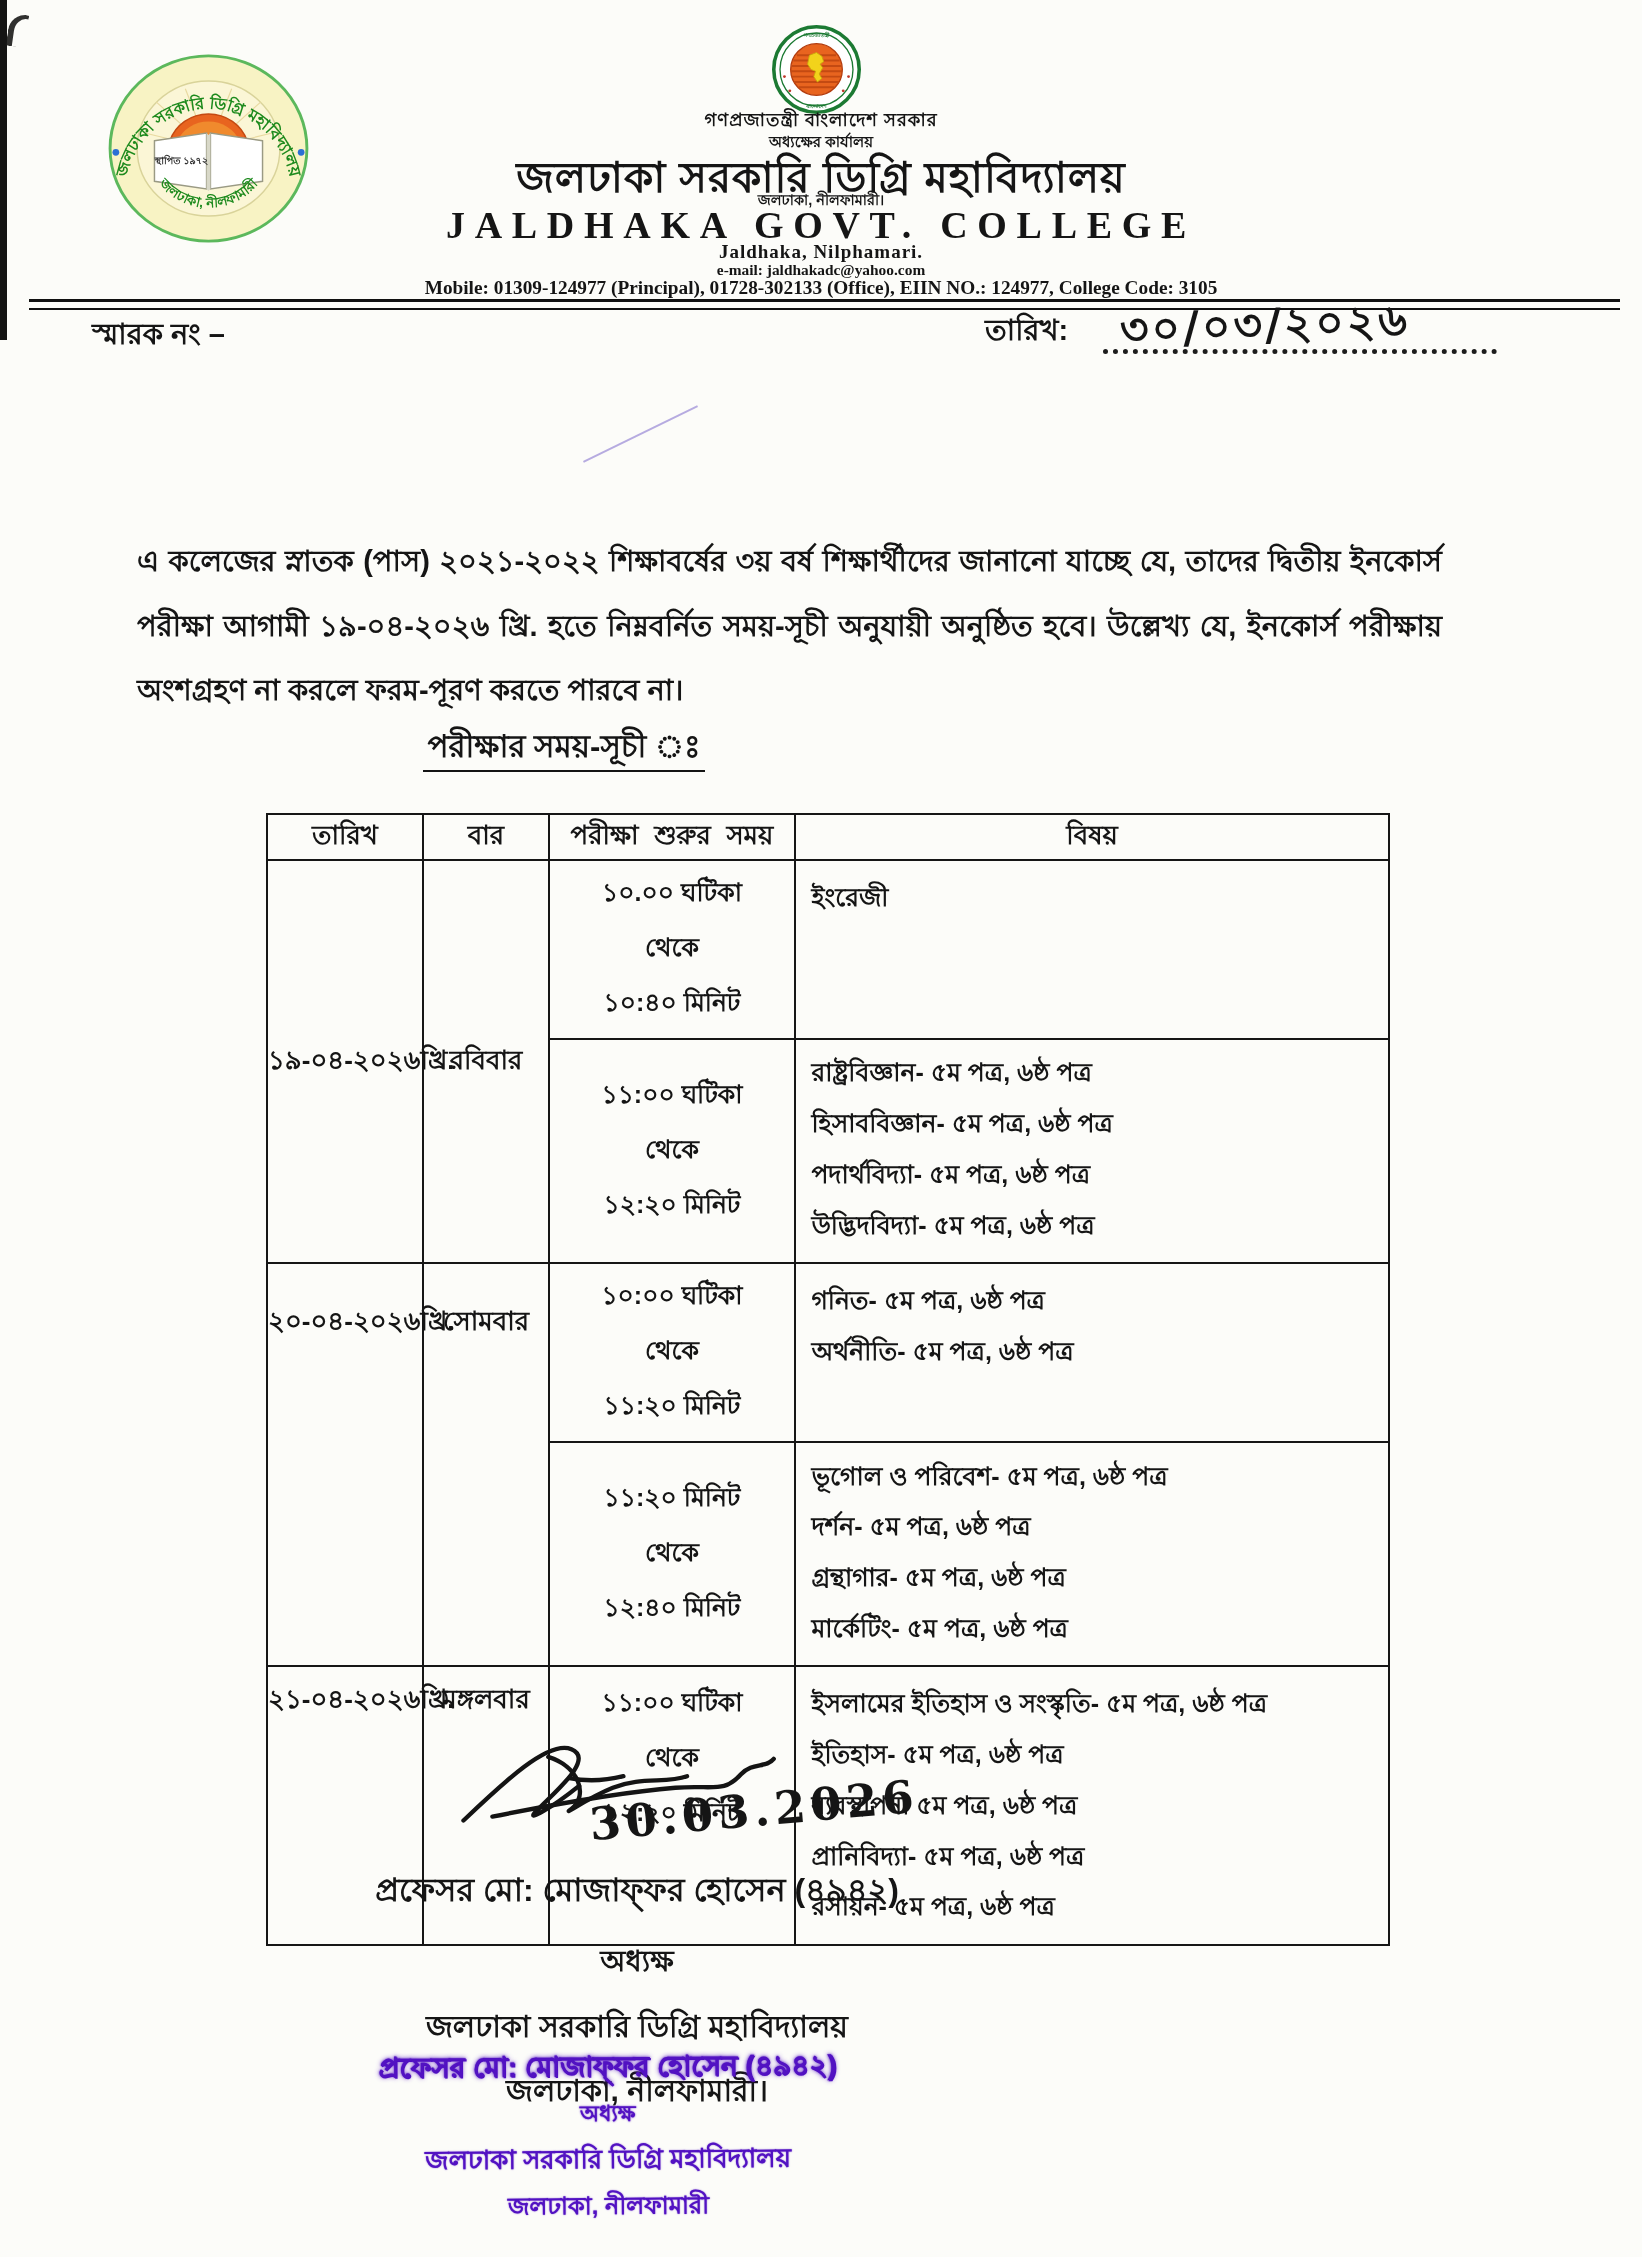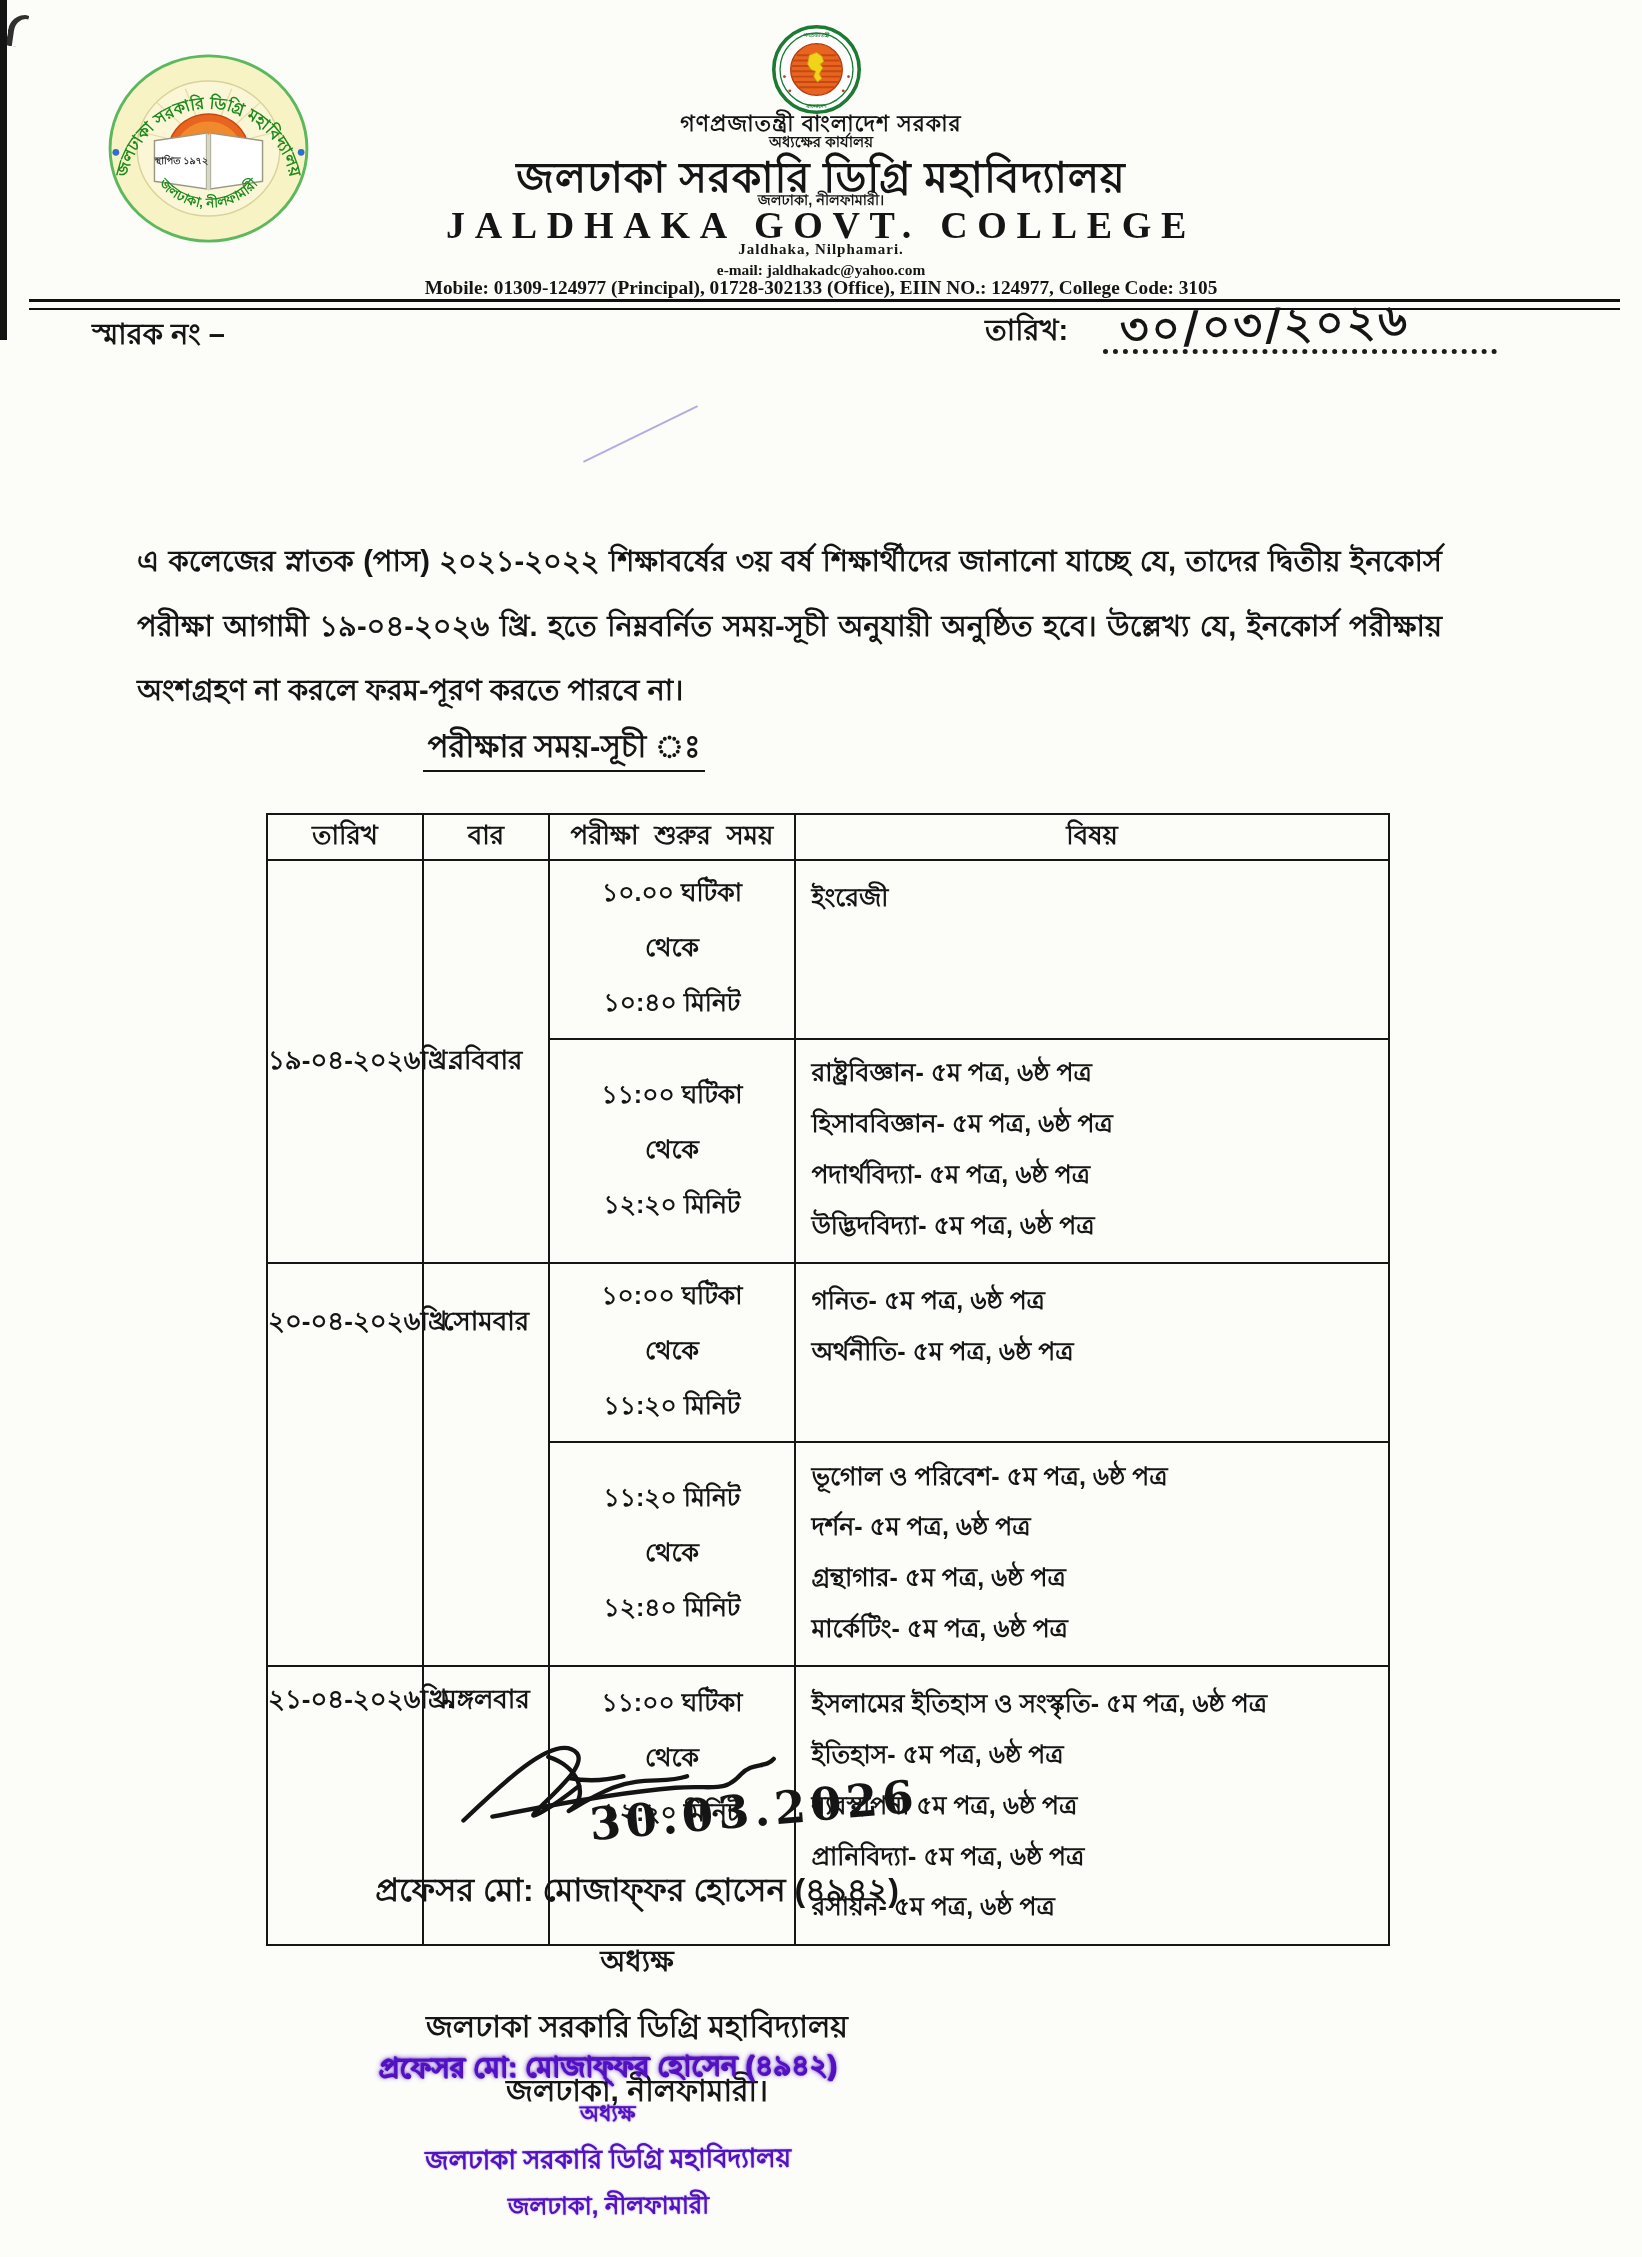--- a/index.html
+++ b/index.html
@@ -21,27 +21,27 @@
     border-left:6.8px solid #1a1a1a; border-top:4.8px solid #1a1a1a;
     border-top-left-radius:17.4px; transform:rotate(8deg); opacity:.9; }
   .pen-mark { position:absolute; left:577px; top:433px; width:127px; height:0;
     border-top:2.9px solid rgba(124,104,204,.55); transform:rotate(-26deg); }
 
   
   .hdr { position:absolute; left:0; top:0; width:100%; text-align:center; }
   .seal { position:absolute; left:772px; top:25px; }
   .logo { position:absolute; left:106px; top:52px; }
   .hl { font-weight:700; }
-  .govt-line   { position:absolute; top:106px; width:100%; font-size:22px; letter-spacing:1px; }
+  .govt-line   { position:absolute; top:106px; width:100%; font-size:18px; letter-spacing:1px; }
   .office-line { position:absolute; top:130px; width:100%; font-size:15px; }
   .col-bn      { position:absolute; top:145px; width:100%; font-size:42px; letter-spacing:1px; }
   .col-loc-bn  { position:absolute; top:189px; width:100%; font-size:14.5px; }
   .col-en      { position:absolute; top:203px; width:100%; font-size:38px;
                  font-family:"Liberation Serif", serif; letter-spacing:9.7px; }
-  .col-loc-en  { position:absolute; top:241px; width:100%; font-size:15px;
+  .col-loc-en  { position:absolute; top:241px; width:100%; font-size:19px;
                  font-family:"Liberation Serif", serif; letter-spacing:1px; }
   .email-line  { position:absolute; top:261px; width:100%; font-size:15.4px;
                  font-family:"Liberation Serif", serif; }
   .contact-line{ position:absolute; top:277px; width:100%; font-size:19.3px;
                  font-family:"Liberation Serif", serif; }
   .rule { position:absolute; left:29px; top:299px; width:1591px; height:10.6px;
           border-top:3.9px solid #101010; border-bottom:2.9px solid #101010; }
 
   
   .memo-no { position:absolute; left:92px; top:311px; font-size:29px; font-weight:700; }

